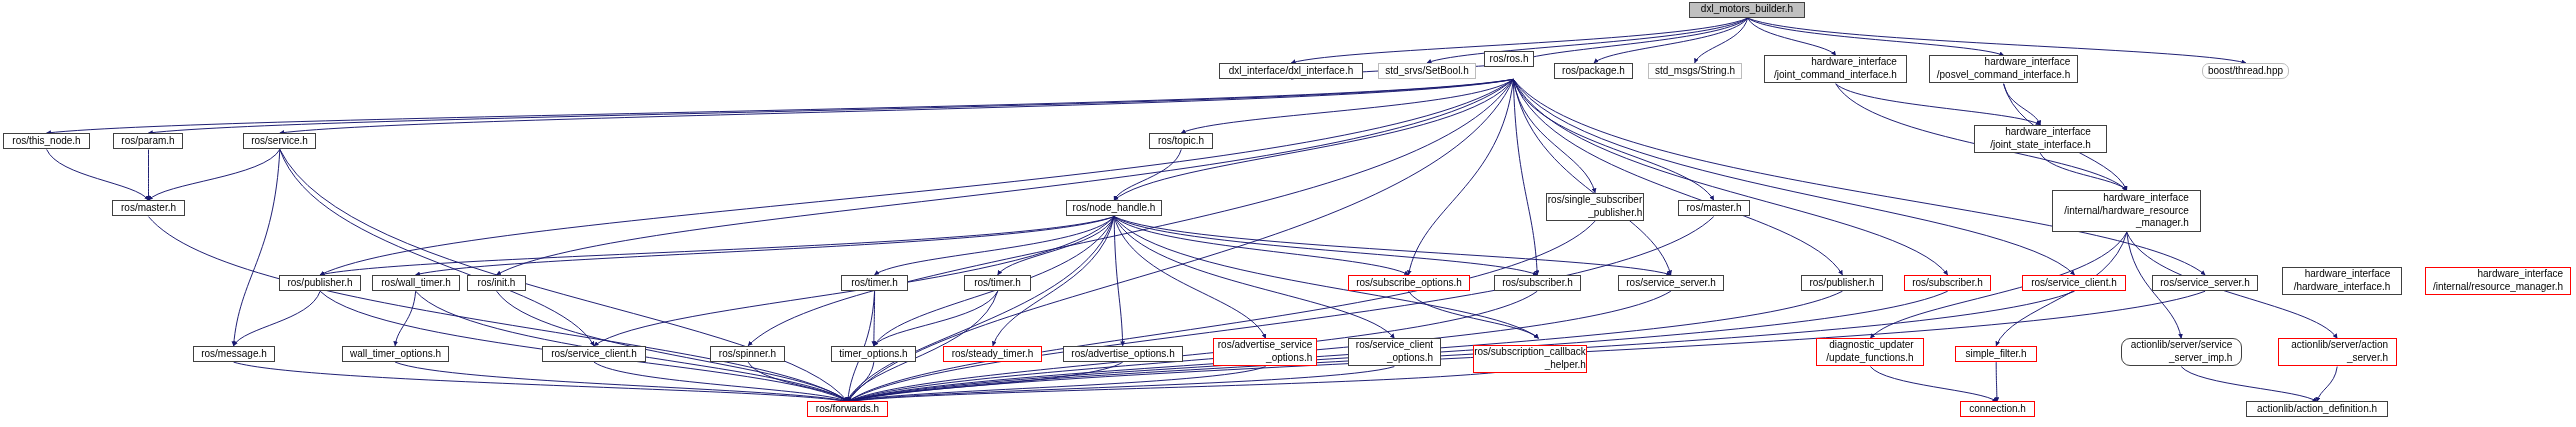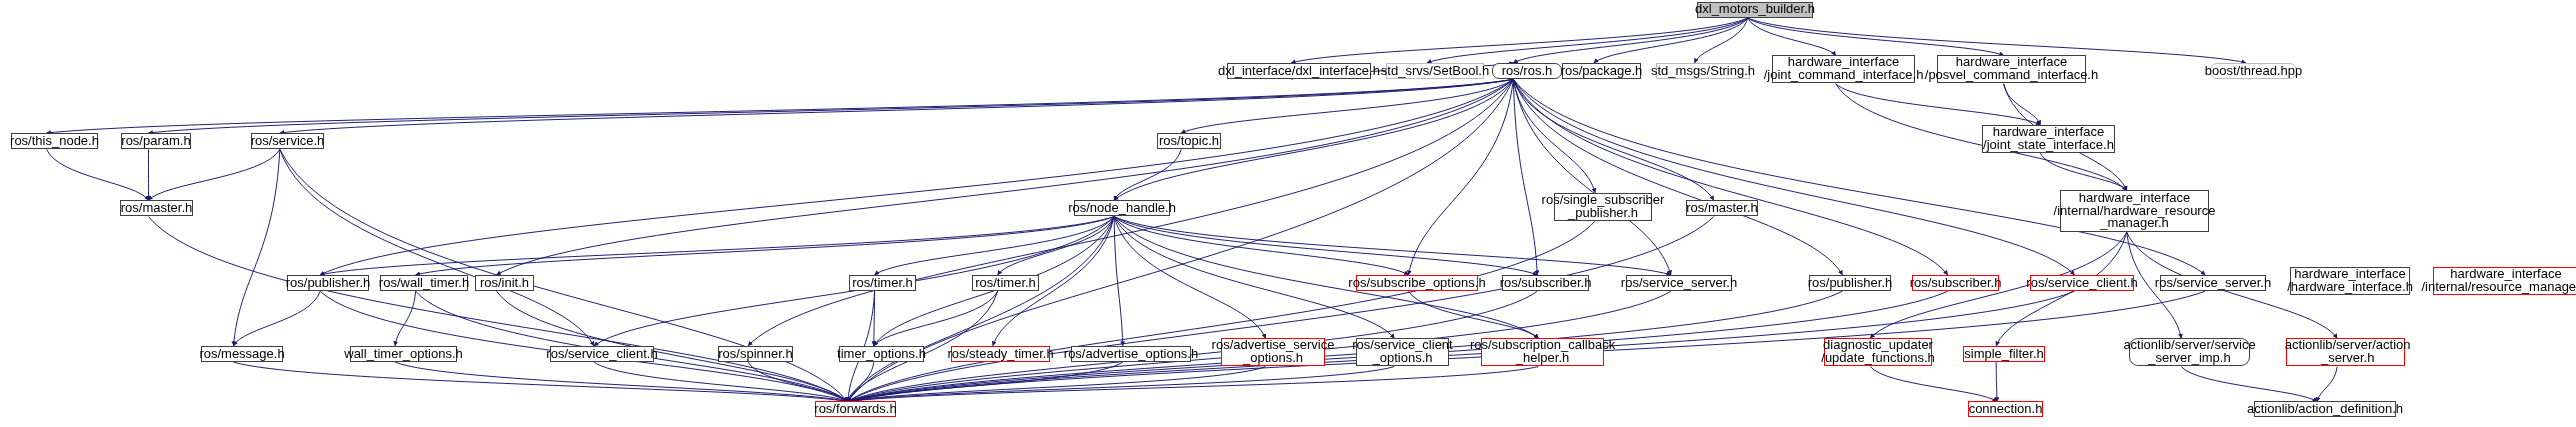--- a/index.html
+++ b/index.html
@@ -23,30 +23,29 @@
     width: 2576px;
     height: 428px;
     pointer-events: none;
   }
   .node {
     position: absolute;
     box-sizing: border-box;
     display: flex;
     align-items: center;
     justify-content: center;
-    text-align: center;
+    text-align: right;
     background: #ffffff;
     border: 0.7px solid #404040;
     color: #000000;
-    font-size: 13px;
+    font-size: 10px;
     line-height: 12.7px;
     white-space: pre-line;
     padding: 0.7px 3.7px;
     z-index: 5;
-    margin-left: 8px;
   }
   .node.root {
     background: #c0c0c0;
     border: 0.7px solid #404040;
   }
   .node.red {
     border: 0.7px solid #ff0000;
   }
   .node.grey {
     border: 0.7px solid #bcbcbc;
@@ -155,21 +154,21 @@
         <path d="M 2469 390 C 2309.04 471.4, 1295.96 486.2, 1136 538" fill="none" stroke="#191970" stroke-width="1.3" marker-end="url(#arrow)"></path>
         <path d="M 2610 390 C 2433.12 471.4, 1312.88 486.2, 1136 538" fill="none" stroke="#191970" stroke-width="1.3" marker-end="url(#arrow)"></path>
         <path d="M 2780 390 C 2582.72 471.4, 1333.28 486.2, 1136 538" fill="none" stroke="#191970" stroke-width="1.3" marker-end="url(#arrow)"></path>
         <path d="M 2955 390 C 2736.72 471.4, 1354.28 486.2, 1136 538" fill="none" stroke="#191970" stroke-width="1.3" marker-end="url(#arrow)"></path>
       </g>
   </svg>
   <div id="nodes-layer">
       <div class="node root" style="left: 1689px; top: 1.5px; width: 116px; height: 16.4px;">dxl_motors_builder.h</div>
       <div class="node dark" style="left: 1219px; top: 63px; width: 144px; height: 16.4px;">dxl_interface/dxl_interface.h</div>
       <div class="node grey" style="left: 1378px; top: 63px; width: 98px; height: 16.4px;">std_srvs/SetBool.h</div>
-      <div class="node dark" style="left: 1484px; top: 63px; width: 70px; height: 16.4px; border-radius: 7px;">ros/ros.h</div>
+      <div class="node dark" style="left: 1484px; top: 51px; width: 50px; height: 16.4px;">ros/ros.h</div>
       <div class="node dark" style="left: 1554px; top: 63px; width: 79px; height: 16.4px;">ros/package.h</div>
       <div class="node grey" style="left: 1648px; top: 63px; width: 94px; height: 16.4px;">std_msgs/String.h</div>
       <div class="node dark" style="left: 1764px; top: 55px; width: 143px; height: 28px;">hardware_interface
 /joint_command_interface.h</div>
       <div class="node dark" style="left: 1929px; top: 55px; width: 149px; height: 28px;">hardware_interface
 /posvel_command_interface.h</div>
       <div class="node grey" style="left: 2202px; top: 63px; width: 87px; height: 16.4px; border-radius: 7px;">boost/thread.hpp</div>
       <div class="node dark" style="left: 3px; top: 133px; width: 87px; height: 16.4px;">ros/this_node.h</div>
       <div class="node dark" style="left: 113px; top: 133px; width: 70px; height: 16.4px;">ros/param.h</div>
       <div class="node dark" style="left: 243px; top: 133px; width: 73px; height: 16.4px;">ros/service.h</div>
@@ -204,21 +203,21 @@
       <div class="node dark" style="left: 342px; top: 346px; width: 107px; height: 16.4px;">wall_timer_options.h</div>
       <div class="node dark" style="left: 542px; top: 346px; width: 104px; height: 16.4px;">ros/service_client.h</div>
       <div class="node dark" style="left: 710px; top: 346px; width: 75px; height: 16.4px;">ros/spinner.h</div>
       <div class="node dark" style="left: 831px; top: 346px; width: 85px; height: 16.4px;">timer_options.h</div>
       <div class="node red" style="left: 943px; top: 346px; width: 99px; height: 16.4px;">ros/steady_timer.h</div>
       <div class="node dark" style="left: 1063px; top: 346px; width: 120px; height: 16.4px;">ros/advertise_options.h</div>
       <div class="node red" style="left: 1213px; top: 338px; width: 104px; height: 28px;">ros/advertise_service
 _options.h</div>
       <div class="node dark" style="left: 1348px; top: 338px; width: 93px; height: 28px;">ros/service_client
 _options.h</div>
-      <div class="node red" style="left: 1473px; top: 338px; width: 123px; height: 28px;">ros/subscription_callback
+      <div class="node red" style="left: 1473px; top: 345px; width: 114px; height: 28px;">ros/subscription_callback
 _helper.h</div>
       <div class="node red" style="left: 1816px; top: 338px; width: 108px; height: 28px;">diagnostic_updater
 /update_functions.h</div>
       <div class="node red" style="left: 1955px; top: 346px; width: 82px; height: 16.4px;">simple_filter.h</div>
       <div class="node dark" style="left: 2121px; top: 338px; width: 121px; height: 28px; border-radius: 9px;">actionlib/server/service
 _server_imp.h</div>
       <div class="node red" style="left: 2278px; top: 338px; width: 119px; height: 28px; padding-left: 8px;">actionlib/server/action
 _server.h</div>
       <div class="node red" style="left: 807px; top: 401px; width: 81px; height: 16.4px;">ros/forwards.h</div>
       <div class="node red" style="left: 1960px; top: 401px; width: 75px; height: 16.4px;">connection.h</div>

